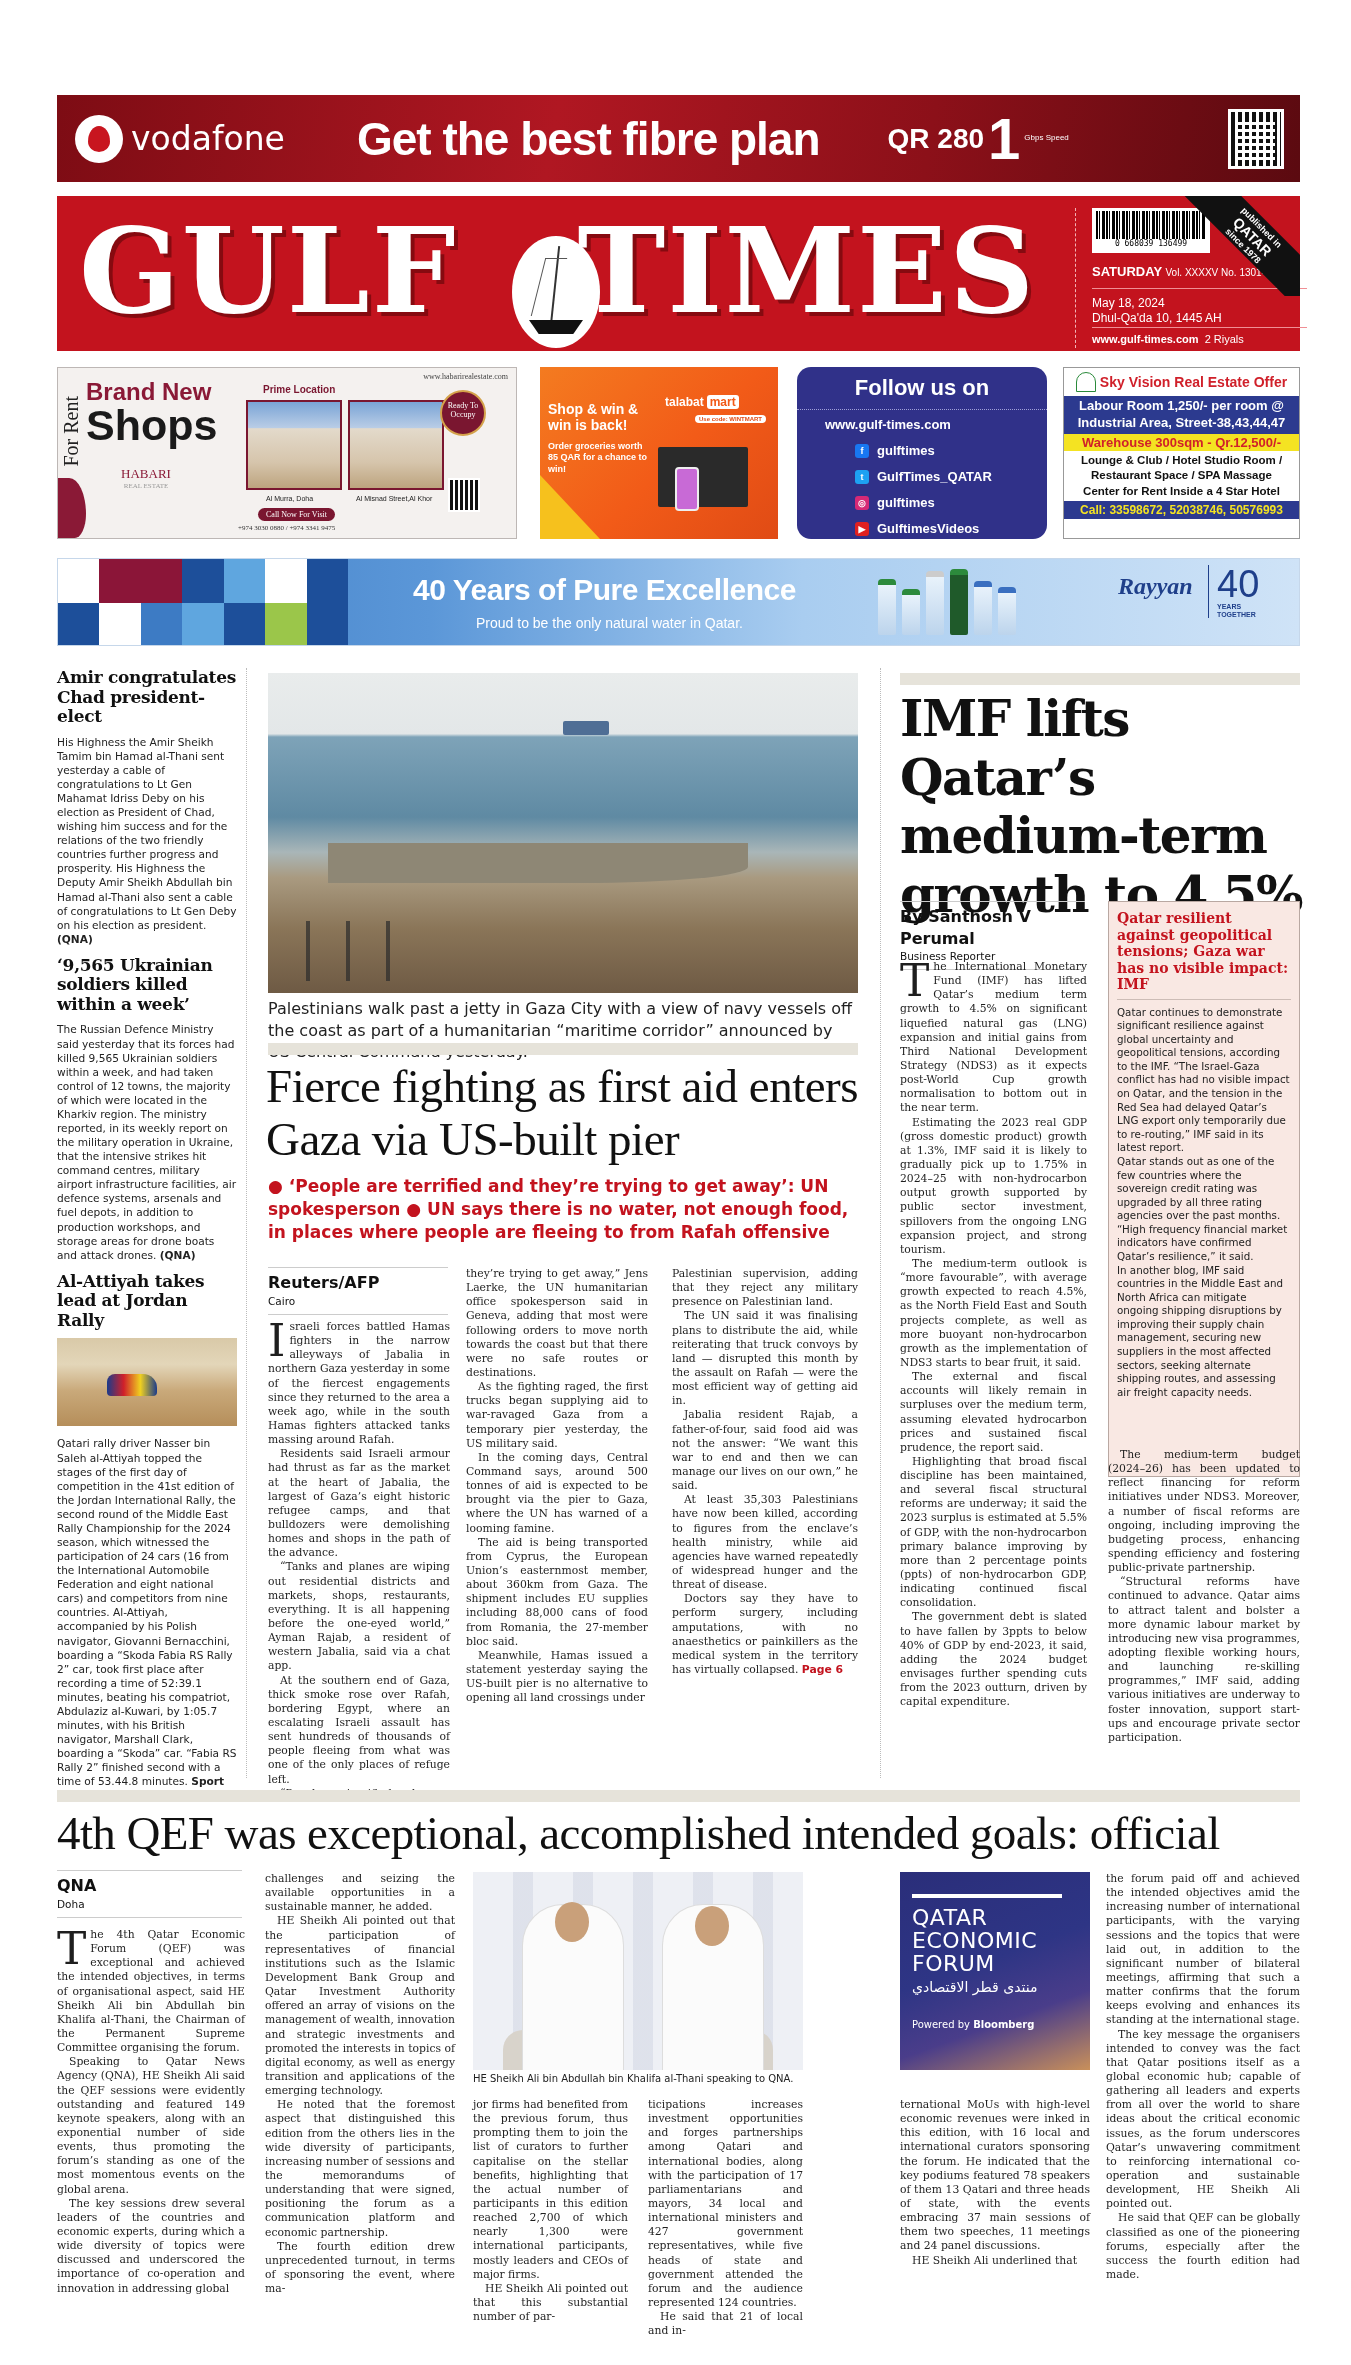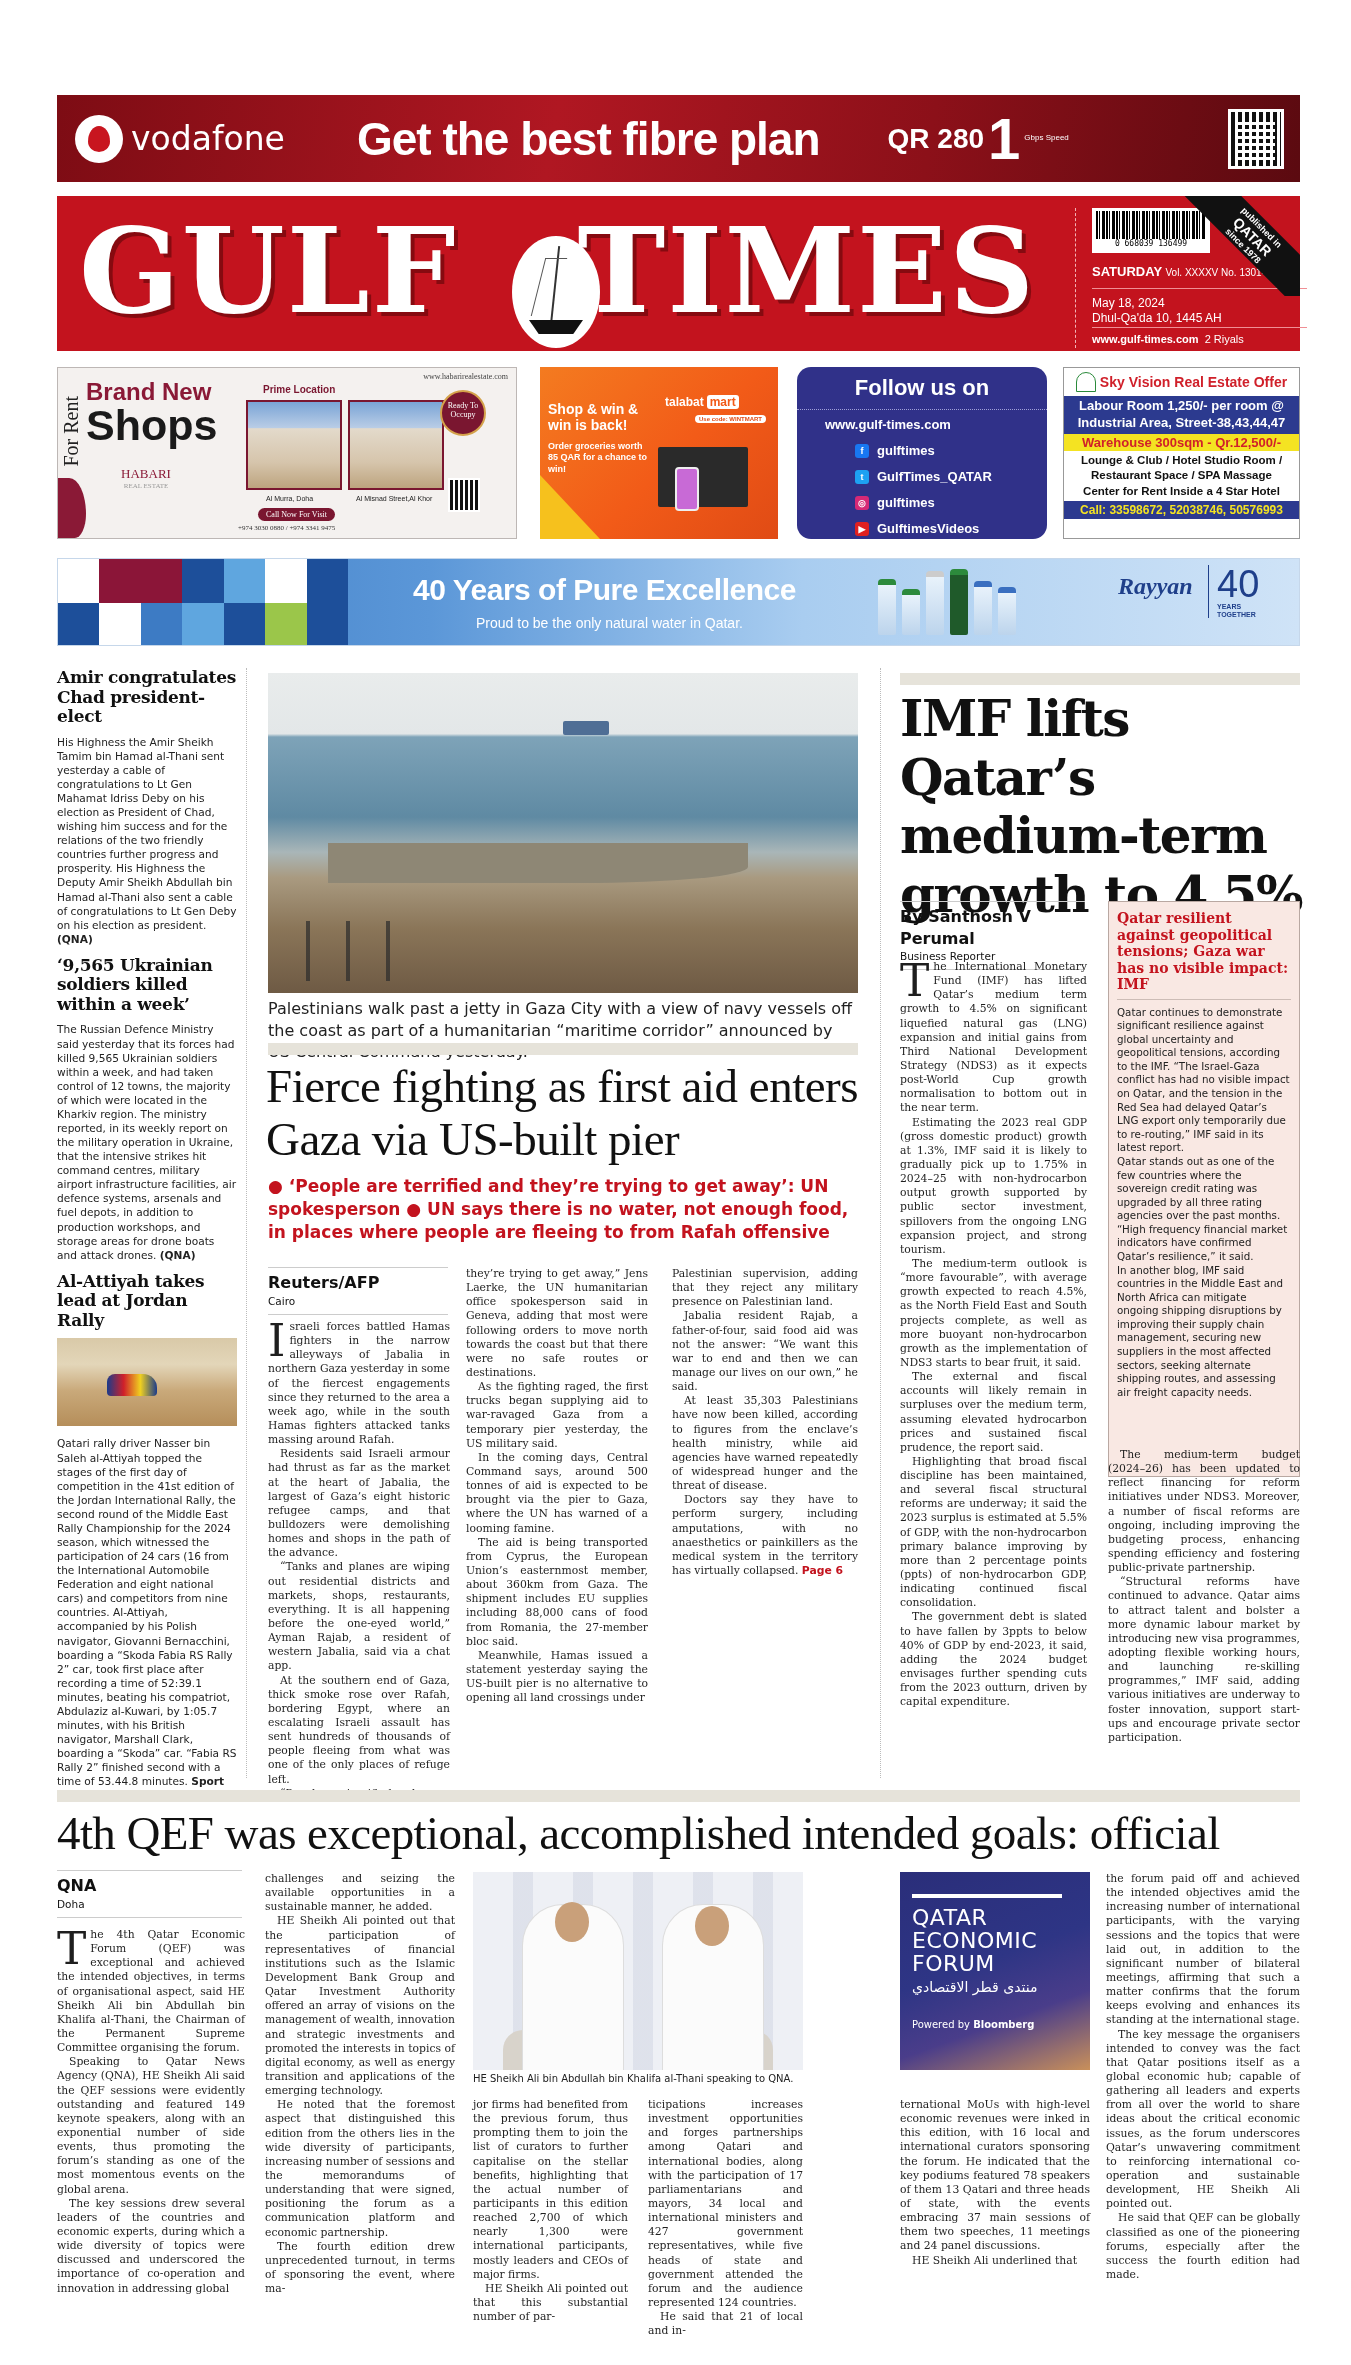--- a/index.html
+++ b/index.html
@@ -361,20 +361,21 @@
 </div>
 <div class="abs txt gaza-c2">
   <p class="first">they’re trying to get away,” Jens Laerke, the UN humanitarian office spokesperson said in Geneva, adding that most were following orders to move north towards the coast but that there were no safe routes or destinations.</p>
   <p>As the fighting raged, the first trucks began supplying aid to war-ravaged Gaza from a temporary pier yesterday, the US military said.</p>
   <p>In the coming days, Central Command says, around 500 tonnes of aid is expected to be brought via the pier to Gaza, where the UN has warned of a looming famine.</p>
   <p>The aid is being transported from Cyprus, the European Union’s easternmost member, about 360km from Gaza. The shipment includes EU supplies including 88,000 cans of food from Romania, the 27-member bloc said.</p>
   <p>Meanwhile, Hamas issued a statement yesterday saying the US-built pier is no alternative to opening all land crossings under</p>
 </div>
 <div class="abs txt gaza-c3">
   <p class="first">Palestinian supervision, adding that they reject any military presence on Palestinian land.</p>
+  <p>The UN said it was finalising plans to distribute the aid, while reiterating that truck convoys by land — disrupted this month by the assault on Rafah — were the most efficient way of getting aid in.</p>
   <p>Jabalia resident Rajab, a father-of-four, said food aid was not the answer: “We want this war to end and then we can manage our lives on our own,” he said.</p>
   <p>At least 35,303 Palestinians have now been killed, according to figures from the enclave’s health ministry, while aid agencies have warned repeatedly of widespread hunger and the threat of disease.</p>
   <p><span>Doctors say they have to perform surgery, including amputations, with no anaesthetics or painkillers as the medical system in the territory has virtually collapsed. </span><span class="red-b">Page 6</span></p>
 </div>
 
 <div class="abs grey-bar imf-bar"></div>
 <h1 class="abs imf-h">IMF lifts Qatar’s medium-term growth to 4.5%</h1>
 <div class="abs byline imf-by">
   <b>By Santhosh V Perumal</b>
   <span>Business Reporter</span>

